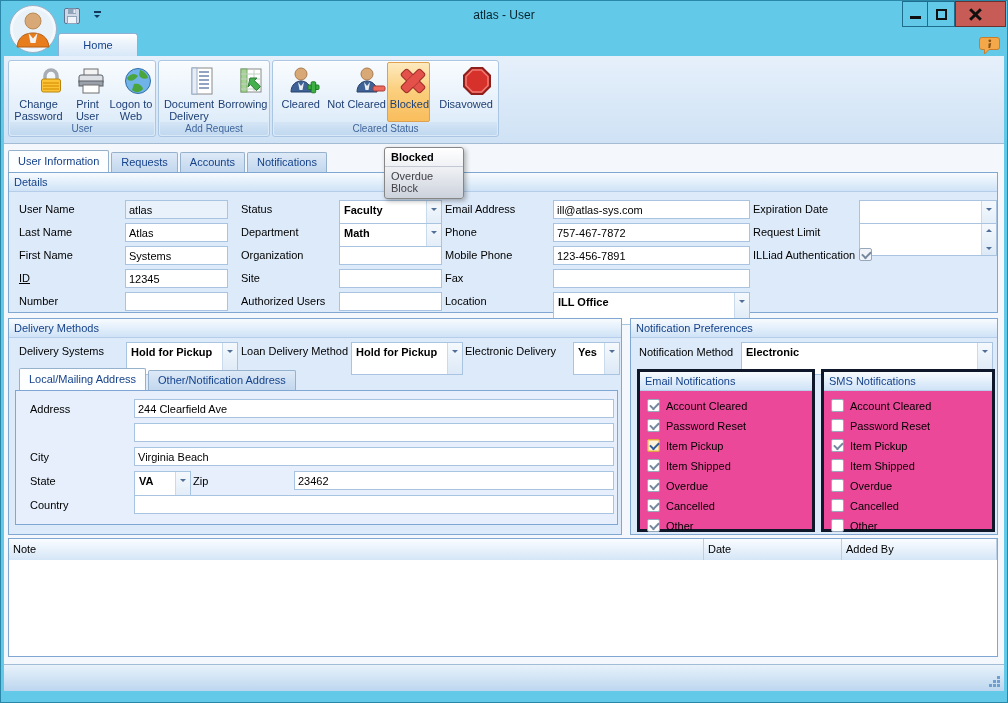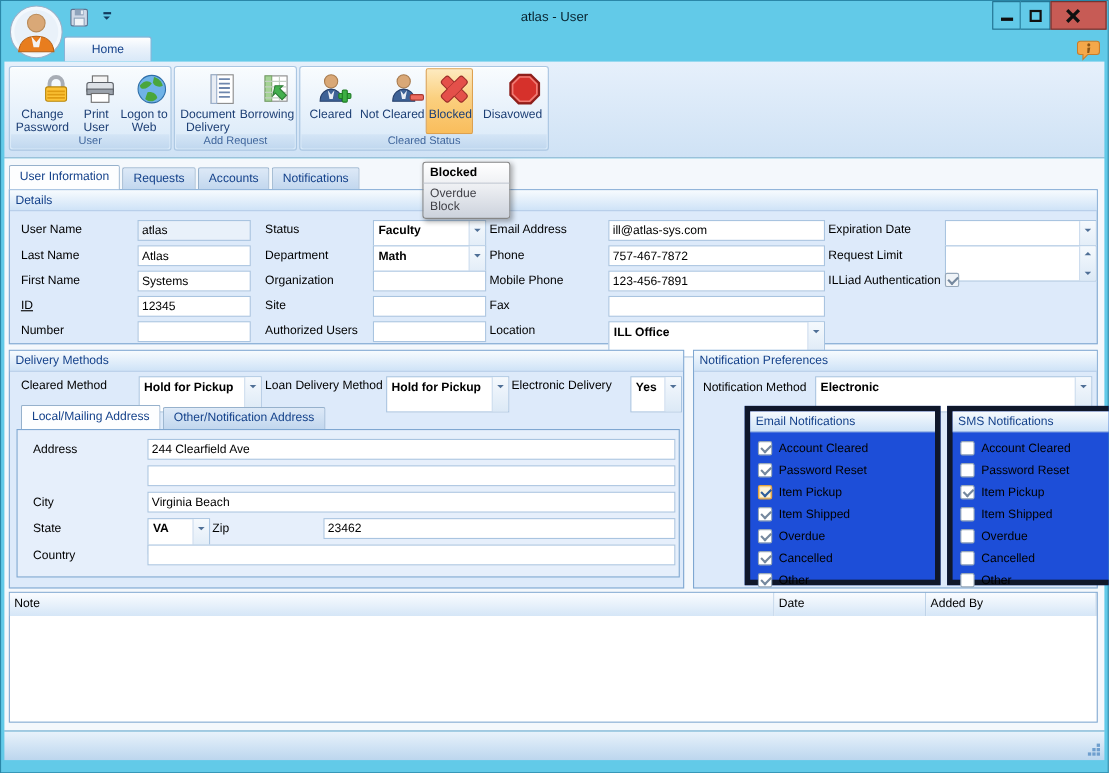--- a/index.html
+++ b/index.html
@@ -72,21 +72,21 @@
   .cb{position:absolute;width:13px;height:13px;background:#fff;border:1px solid #97a8ba;border-radius:2px;cursor:pointer;}
   .cb.gray{background:#f0f4f8;}
   .cb.checked::after{content:"";position:absolute;left:2px;top:2px;width:7px;height:4px;
     border-left:2px solid #75889e;border-bottom:2px solid #75889e;transform:rotate(-45deg);}
   .cb.focused{border-color:#e3a23d;background:#fdf3da;box-shadow:inset 0 0 0 1px #f6d28a;}
   .cb.focused::after{border-color:#2f5d9a;}
   
   .clrow{position:relative;height:20px;}
   .clrow .cb{left:7px;top:3px;}
   .cllabel{position:absolute;left:26px;top:4px;white-space:nowrap;}
-  .subbox{position:absolute;background:#1d4ed8;border:5px solid #0f172a;margin-left:40px;}
+  .subbox{position:absolute;background:#ec4899;border:3px solid #0f172a;}
   .addrbox{position:absolute;left:6px;top:71px;width:603px;height:135px;border:1px solid #7fa7d1;background:#e6effb;}
   .addr-tabs{position:absolute;left:10px;top:49px;height:22px;display:flex;align-items:flex-end;z-index:2;}
   
   .notehdr{position:absolute;left:0;top:0;right:0;height:21px;display:flex;}
   .nh{height:21px;line-height:20px;padding-left:4px;background:linear-gradient(#fafcff,#d5e6f7);border-right:1px solid #b9cfe6;}
   .notebody{position:absolute;left:1px;right:1px;top:21px;bottom:1px;background:#fff;}
   
   .statusbar{position:absolute;left:4px;top:664px;width:1000px;height:27px;
     background:linear-gradient(#e8f2fb,#bcd6ee);border-top:1px solid #a2bcd6;}
   .grip{position:absolute;right:4px;bottom:4px;width:3px;height:3px;background:#6f9fce;
@@ -311,21 +311,21 @@
             <span class="cval">ILL Office</span>
             <span class="carrow"></span>
           </div>
         </div>
       </div>
   </div>
 
   <div class="panel" style="left:8px;top:318px;width:614px;height:217px;">
     <div class="panel-header">Delivery Methods</div>
     <div class="frow" style="top:21px;">
-      <span class="flabel" style="left:10px;">Cleared Method</span>
+      <span class="flabel" style="left:10px;">Delivery Systems</span>
       <div class="combo" style="left:117px;width:112px;">
         <span class="cval">Hold for Pickup</span>
           <span class="carrow"></span>
       </div>
       <span class="flabel" style="left:232px;">Loan Delivery Method</span>
       <div class="combo" style="left:342px;width:112px;">
         <span class="cval">Hold for Pickup</span>
           <span class="carrow"></span>
       </div>
       <span class="flabel" style="left:456px;">Electronic Delivery</span>

